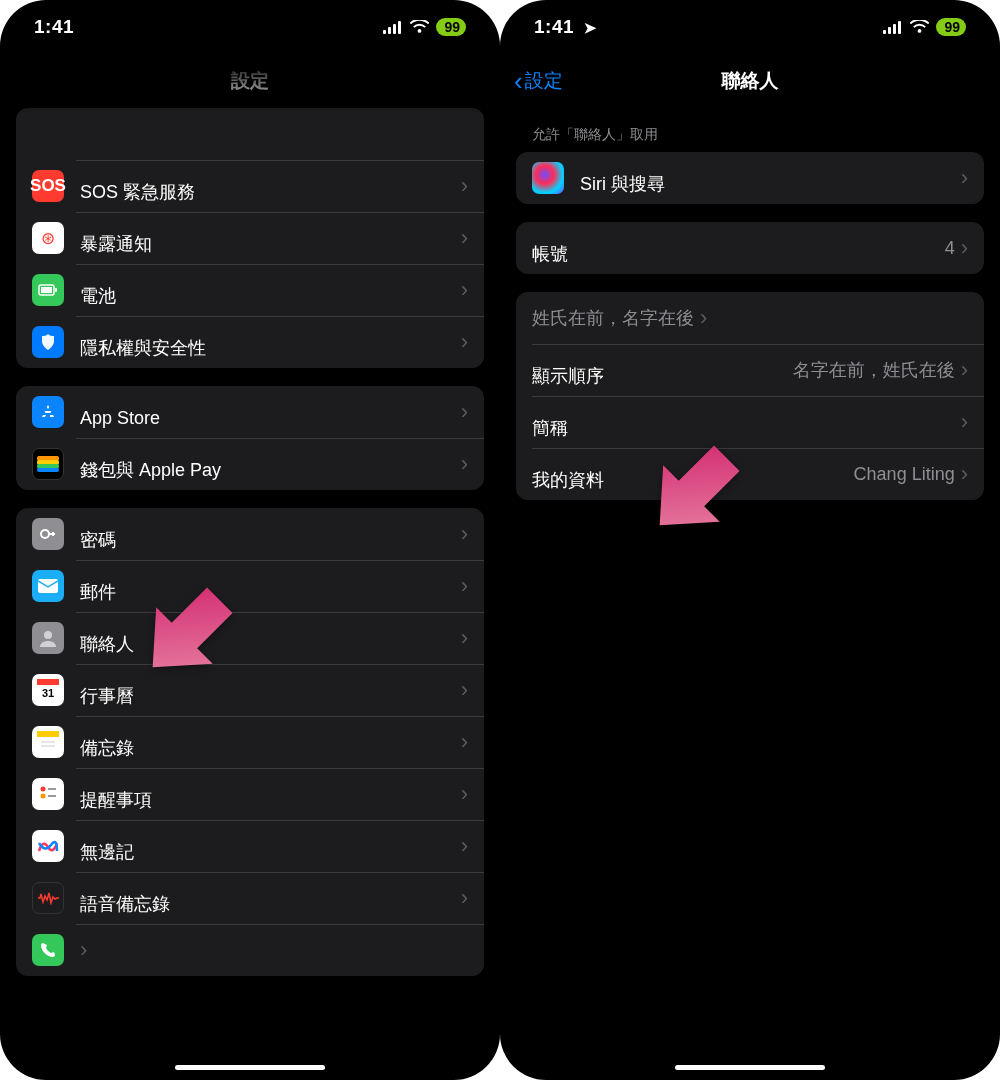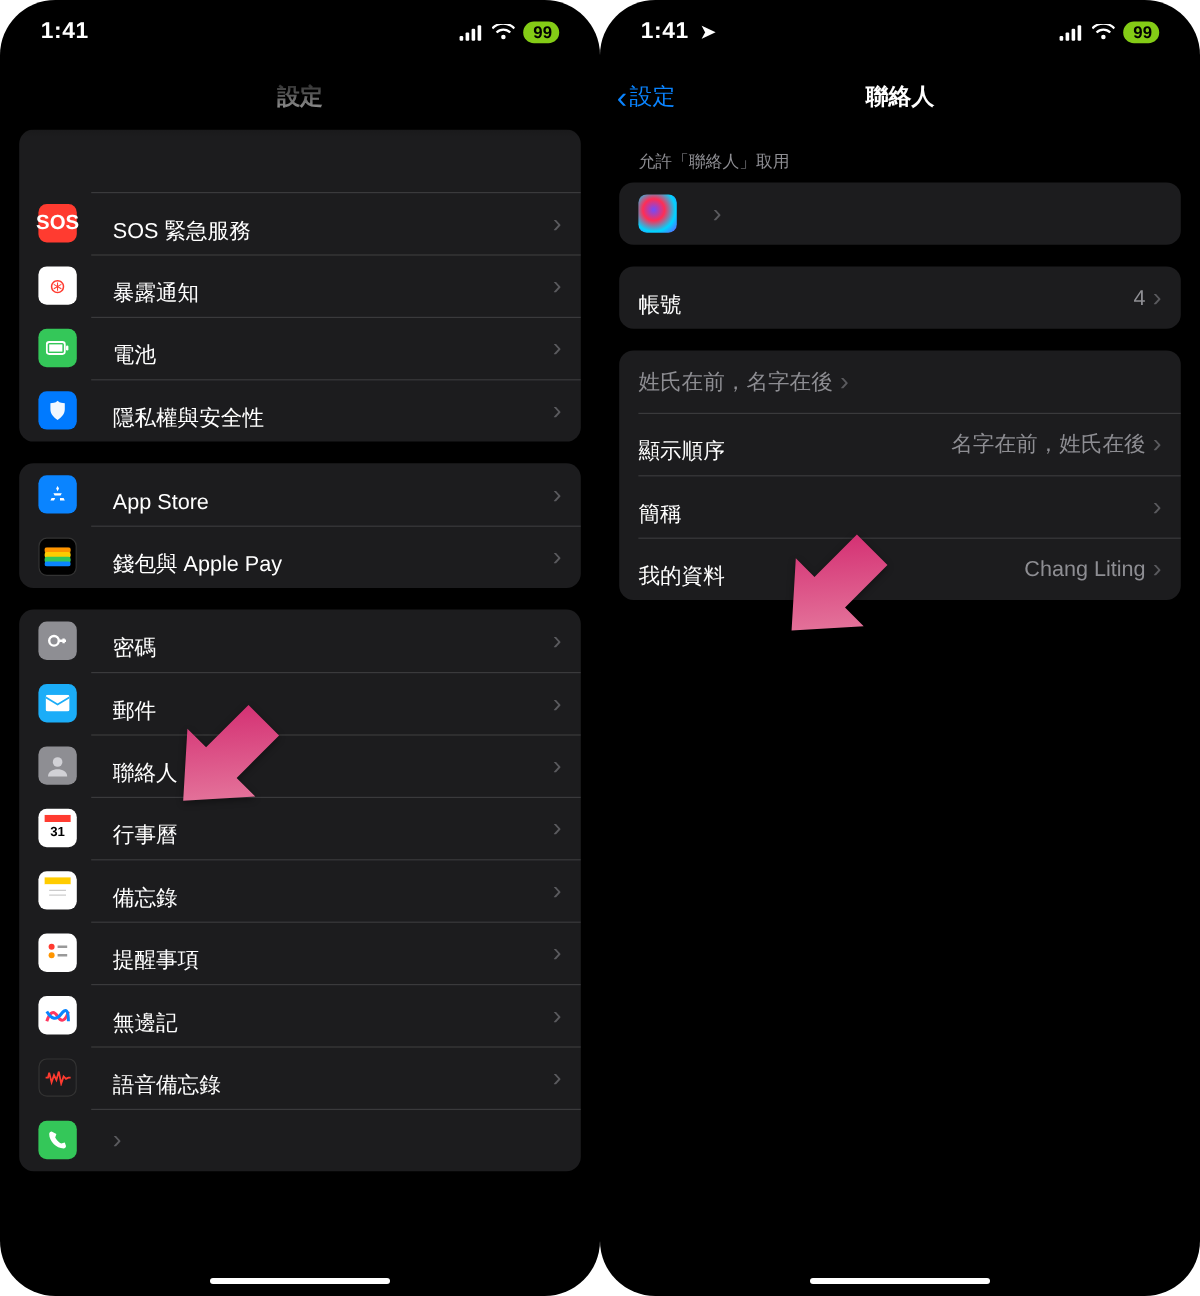--- a/index.html
+++ b/index.html
@@ -24,21 +24,21 @@
   .nav .back { position:absolute; left:14px; display:flex; align-items:center; color:#0a84ff; font-size:19px; gap:2px; }
   .nav .back .chev { font-size:26px; line-height:1; }
   
   .content { height:calc(100% - 54px - 54px); overflow:hidden; padding-bottom:71px; }
   .section-label { color:#8e8e93; font-size:14px; padding:18px 32px 8px; }
   .group { margin:18px 16px 0; background:#1c1c1e; border-radius:12px; overflow:hidden; }
   .group.first { margin-top:0; }
   .row { display:flex; align-items:center; min-height:52px; padding:0 16px; position:relative; }
   .row + .row::before { content:""; position:absolute; top:0; left:60px; right:0; height:1px; background:#3a3a3c; }
   .row.noicon + .row.noicon::before { left:16px; }
-  .row .icon { width:32px; height:32px; border-radius:7px; margin-right:30px; display:flex; align-items:center; justify-content:center; font-size:17px; flex-shrink:0; }
+  .row .icon { width:32px; height:32px; border-radius:7px; margin-right:16px; display:flex; align-items:center; justify-content:center; font-size:17px; flex-shrink:0; }
   .row .label { flex:1; font-size:18px; color:#fff;margin-top:12px; }
   .row .value { font-size:18px; color:#8e8e93; margin-right:6px; }
   .row .chev { color:#5a5a5e; font-size:22px; font-weight:300; }
   .row.link .label { color:#0a84ff; }
   
   .ic-sos{background:#ff3b30;color:#fff;font-size:11px;font-weight:700;}
   .ic-exp{background:#fff;color:#ff3b30;}
   .ic-bat{background:#34c759;}
   .ic-priv{background:#007aff;}
   .ic-as{background:#0a84ff;}
@@ -290,20 +290,21 @@
       <span>設定</span>
     </span>
     <span class="title">聯絡人</span>
   </div>
 
   <div class="content">
     <div class="section-label">允許「聯絡人」取用</div>
     <div class="group first">
       <div class="row">
         <span class="icon ic-siri"></span>
+        <span class="label">Siri 與搜尋</span>
         <span class="chev">›</span>
       </div>
     </div>
 
     <div class="group">
       <div class="row noicon">
         <span class="label">帳號</span>
         <span class="value">4</span>
         <span class="chev">›</span>
       </div>

